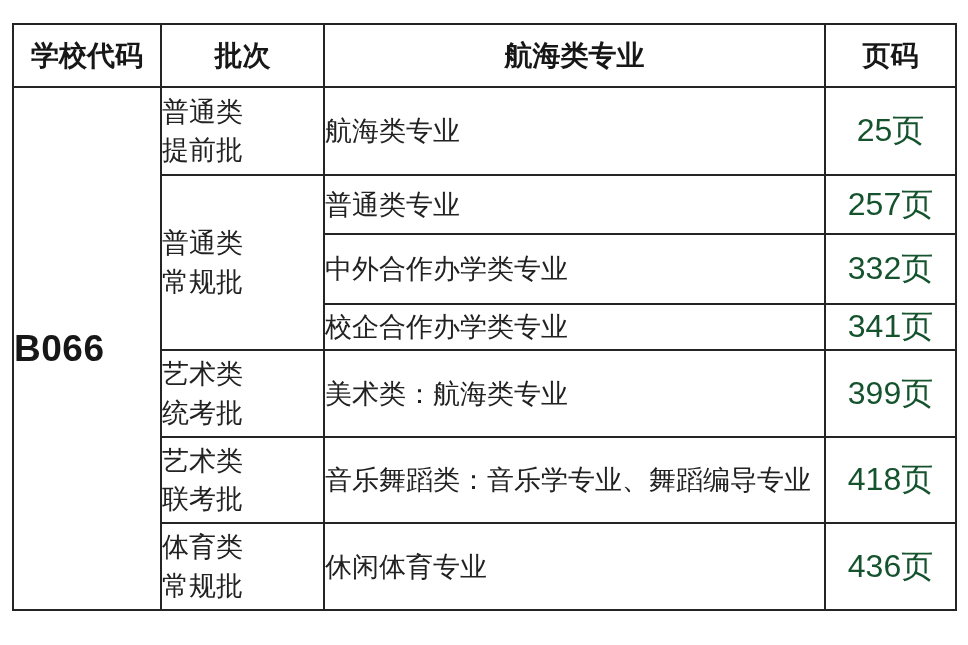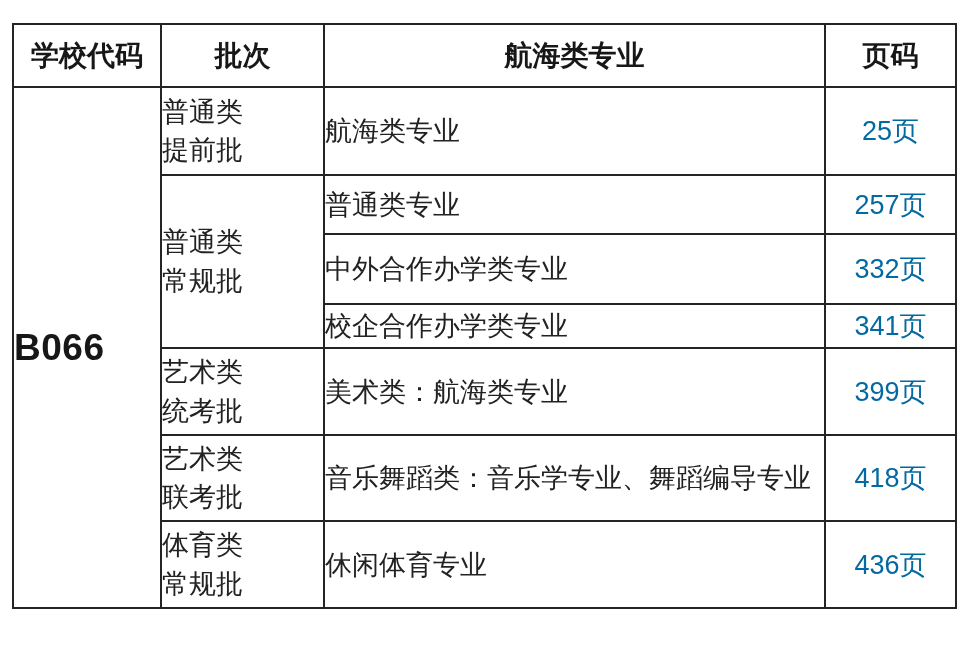--- a/index.html
+++ b/index.html
@@ -46,23 +46,23 @@
     line-height: 1.42;
     color: #222222;
   }
   td.major-cell {
     font-size: 27px;
     text-align: left;
     padding-right: 8px;
     color: #222222;
   }
   td.page-cell {
-    font-size: 27px;
+    font-size: 32px;
     text-align: center;
-    color: #0369a1;
+    color: #14532d;
   }
   tr.row-header  { height: 63px; }
   tr.row-1 { height: 88px; }
   tr.row-2 { height: 59px; }
   tr.row-3 { height: 70px; }
   tr.row-4 { height: 44px; }
   tr.row-5 { height: 87px; }
   tr.row-6 { height: 86px; }
   tr.row-7 { height: 87px; border-radius: 10px; }
 </style>

